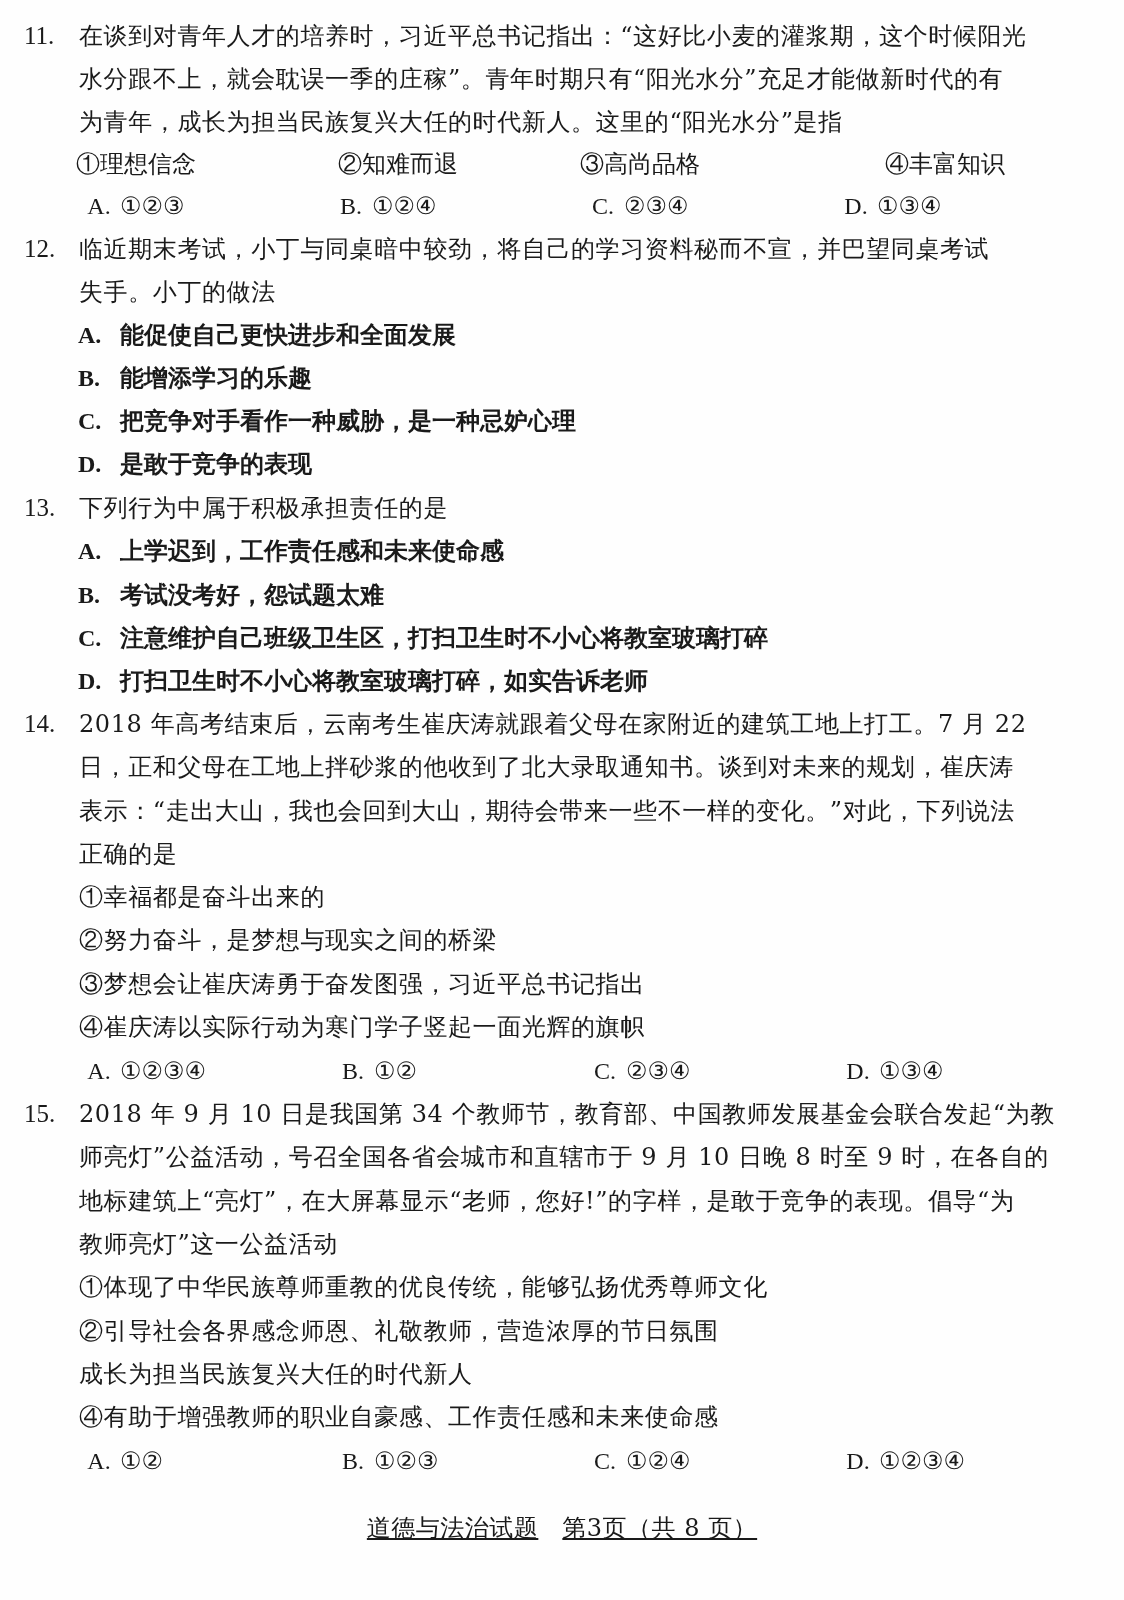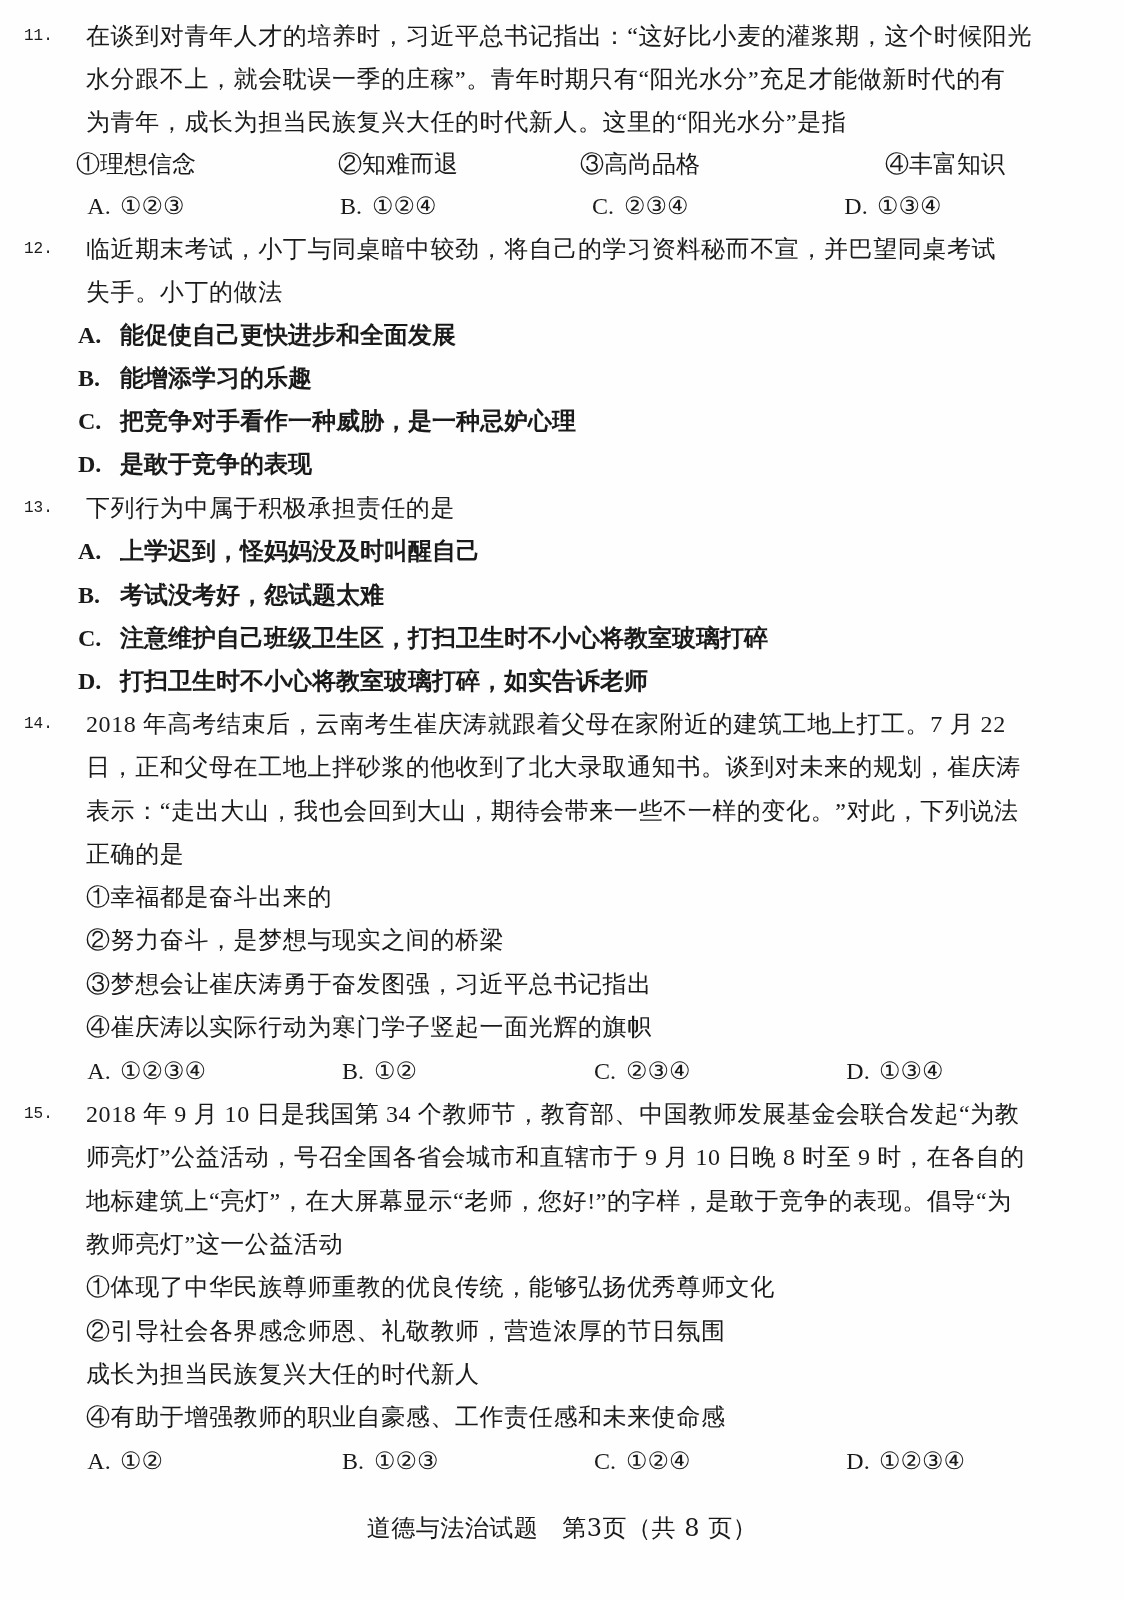--- a/index.html
+++ b/index.html
@@ -19,34 +19,33 @@
   .page {
     position: absolute;
     left: 0;
     top: 0;
     width: 1124px;
     height: 1600px;
     background: #fefefe;
   }
   .line {
     position: absolute;
-    left: 86px;
+    left: 79px;
     height: 40px;
     line-height: 40px;
     white-space: nowrap;
     letter-spacing: 0.6px;
-    font-family: Liberation Serif, serif;
   }
   .qnum {
     position: absolute;
     left: 24px;
     height: 40px;
     line-height: 40px;
-    font-family: Liberation Mono, monospace;
-    font-size: 16px;
+    font-family: Liberation Serif, serif;
+    font-size: 25px;
   }
   .opt-row {
     position: absolute;
     left: 0;
     width: 1124px;
     height: 40px;
     line-height: 40px;
   }
   .opt-cell {
     position: absolute;
@@ -61,21 +60,21 @@
   .footer {
     position: absolute;
     top: 1508px;
     left: 0;
     width: 1124px;
     text-align: center;
     font-size: 24px;
     line-height: 40px;
     letter-spacing: 0.5px;
   }
-  .footer span { margin: 12px 12px; }
+  .footer span { margin: 12px 12px; text-decoration: underline; }
   .choice {
     position: absolute;
     height: 40px;
     line-height: 40px;
     white-space: nowrap;
     font-weight: bold;
   }
   .choice .opt-letter { width: 42px; }
 </style>
 </head>
@@ -108,21 +107,21 @@
     <div class="line" style="top:272px">失手。小丁的做法</div>
     <div class="choice" style="top:315px;left:78px"><span class="opt-letter">A.</span><span>能促使自己更快进步和全面发展</span></div>
     <div class="choice" style="top:358px;left:78px"><span class="opt-letter">B.</span><span>能增添学习的乐趣</span></div>
     <div class="choice" style="top:401px;left:78px"><span class="opt-letter">C.</span><span>把竞争对手看作一种威胁，是一种忌妒心理</span></div>
     <div class="choice" style="top:444px;left:78px"><span class="opt-letter">D.</span><span>是敢于竞争的表现</span></div>
   </div>
 
   <div>
     <div class="qnum" style="top:488px">13.</div>
     <div class="line" style="top:488px">下列行为中属于积极承担责任的是</div>
-    <div class="choice" style="top:531px;left:78px"><span class="opt-letter">A.</span><span>上学迟到，怪妈妈没及时叫醒自己</span></div>
+    <div class="choice" style="top:531px;left:78px"><span class="opt-letter">A.</span><span>上学迟到，工作责任感和未来使命感</span></div>
     <div class="choice" style="top:575px;left:78px"><span class="opt-letter">B.</span><span>考试没考好，怨试题太难</span></div>
     <div class="choice" style="top:618px;left:78px"><span class="opt-letter">C.</span><span>注意维护自己班级卫生区，打扫卫生时不小心将教室玻璃打碎</span></div>
     <div class="choice" style="top:661px;left:78px"><span class="opt-letter">D.</span><span>打扫卫生时不小心将教室玻璃打碎，如实告诉老师</span></div>
   </div>
 
   <div>
     <div class="qnum" style="top:704px">14.</div>
     <div class="line" style="top:704px">2018 年高考结束后，云南考生崔庆涛就跟着父母在家附近的建筑工地上打工。7 月 22</div>
     <div class="line" style="top:747px">日，正和父母在工地上拌砂浆的他收到了北大录取通知书。谈到对未来的规划，崔庆涛</div>
     <div class="line" style="top:791px">表示：“走出大山，我也会回到大山，期待会带来一些不一样的变化。”对此，下列说法</div>

